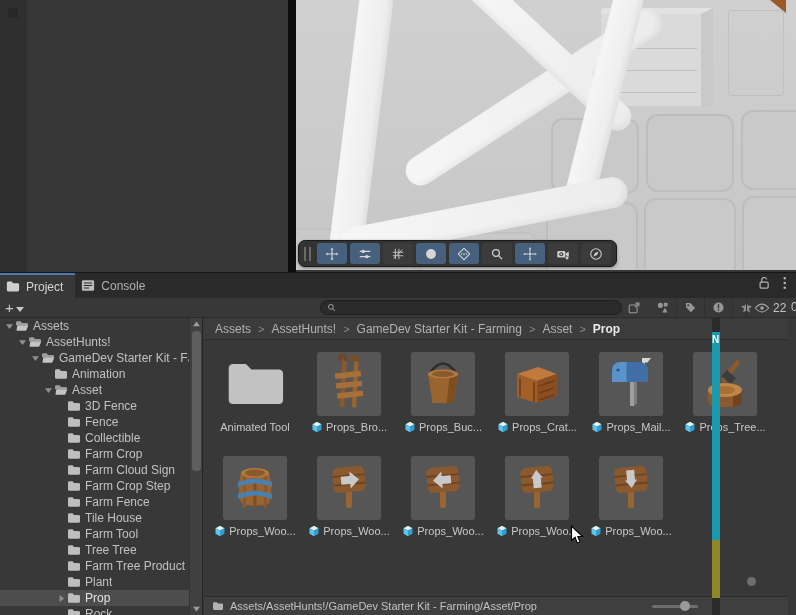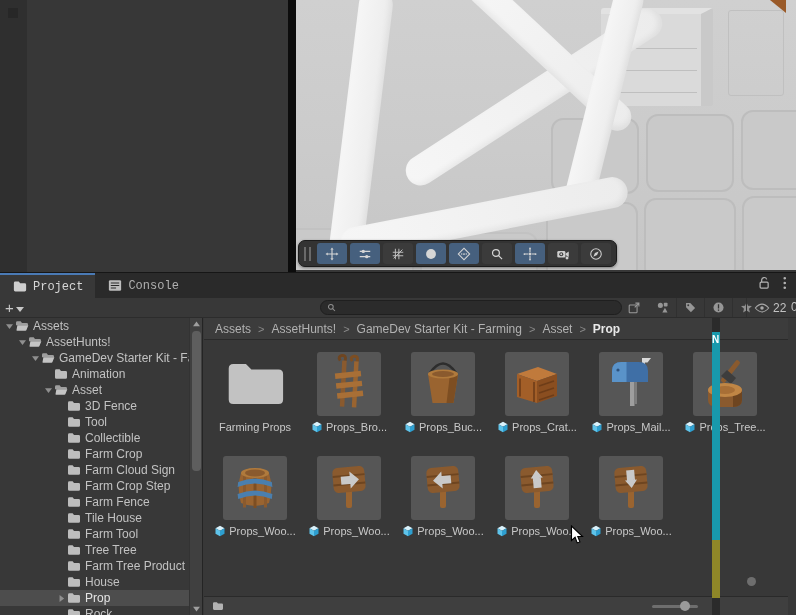--- a/index.html
+++ b/index.html
@@ -32,21 +32,21 @@
     border:1px solid #1b1b1b;border-radius:7px;display:flex;align-items:center;padding:2px 5px;gap:3px;
     box-shadow:0 1px 3px rgba(0,0,0,.4);}
   .st-handle{width:7px;height:14px;border-left:2px solid #6a6a6a;border-right:2px solid #6a6a6a;margin-right:3px;}
   .st-btn{width:30px;height:21px;border-radius:3px;background:#3b3b3b;display:flex;align-items:center;justify-content:center;}
   .st-btn.active{background:#46607e;}
   .st-btn svg{width:14px;height:14px;}
 
   
   .tab-bar{position:absolute;left:0;top:272px;width:796px;height:26px;background:#2a2a2a;
     border-top:1px solid #161616;display:flex;align-items:stretch;}
-  .tab{display:flex;align-items:center;gap:6px;padding:0 12px 0 13px;font-size:12px;color:#b0b0b0;font-family:Liberation Mono, monospace;}
+  .tab{display:flex;align-items:center;gap:6px;padding:0 12px 0 6px;font-size:12px;color:#b0b0b0;}
   .tab.active{background:#383838;border-top:2px solid #4a7ab5;color:#d6d6d6;}
   .tab .ticon svg{width:14px;height:13px;}
   .tabbar-right{position:absolute;right:10px;top:276px;display:flex;align-items:center;gap:12px;}
   .tabbar-right svg{height:14px;}
 
   .tool-row{position:absolute;left:0;top:298px;width:796px;height:20px;background:#383838;
     border-bottom:1px solid #2c2c2c;}
   .add-group{position:absolute;left:5px;top:0;height:19px;display:flex;align-items:center;gap:2px;
     color:#c8c8c8;font-size:15px;line-height:1;}
   .add-caret{width:8px;height:8px;margin-top:3px;}
@@ -421,21 +421,21 @@
             <span class="t-label">3D Fence</span>
           </div>
           <div class="tree-row">
             <span style="width: 56px; flex: 0 0 auto;"></span>
             <span class="t-arrow"></span>
             <span class="t-folder">
               <svg viewBox="0 0 16 14">
                 <path d="M1 3.2q0-1.6 1.6-1.6h3.8L8 3.4h5.4Q15 3.4 15 5v6q0 1.6-1.6 1.6H2.6q-1.6 0-1.6-1.6Z" fill="#bdbdbd"></path>
               </svg>
             </span>
-            <span class="t-label">Tool</span>
+            <span class="t-label">Fence</span>
           </div>
           <div class="tree-row">
             <span style="width: 56px; flex: 0 0 auto;"></span>
             <span class="t-arrow"></span>
             <span class="t-folder">
               <svg viewBox="0 0 16 14">
                 <path d="M1 3.2q0-1.6 1.6-1.6h3.8L8 3.4h5.4Q15 3.4 15 5v6q0 1.6-1.6 1.6H2.6q-1.6 0-1.6-1.6Z" fill="#bdbdbd"></path>
               </svg>
             </span>
             <span class="t-label">Collectible</span>
@@ -521,21 +521,21 @@
             <span class="t-label">Farm Tree Product</span>
           </div>
           <div class="tree-row">
             <span style="width: 56px; flex: 0 0 auto;"></span>
             <span class="t-arrow"></span>
             <span class="t-folder">
               <svg viewBox="0 0 16 14">
                 <path d="M1 3.2q0-1.6 1.6-1.6h3.8L8 3.4h5.4Q15 3.4 15 5v6q0 1.6-1.6 1.6H2.6q-1.6 0-1.6-1.6Z" fill="#bdbdbd"></path>
               </svg>
             </span>
-            <span class="t-label">House</span>
+            <span class="t-label">Plant</span>
           </div>
           <div class="tree-row selected">
             <span style="width: 56px; flex: 0 0 auto;"></span>
             <span class="t-arrow">
               <svg viewBox="0 0 8 8">
                 <path d="M1.8 0v8L7 4Z" fill="#8f8f8f"></path>
               </svg>
             </span>
             <span class="t-folder">
               <svg viewBox="0 0 16 14">
@@ -584,21 +584,21 @@
         </div>
       <div class="grid-area">
         <div class="grid">
             <div class="tile-item">
               <div class="thumb folder">
                 <svg viewBox="0 0 64 52">
                   <path d="M3 9q0-5 5-5h14l6 6h30q5 0 5 5v28q0 5-5 5H8q-5 0-5-5Z" fill="#c2c2c2"></path>
                 </svg>
               </div>
               <div class="tile-label">
-                <span>Farming Props</span>
+                <span>Animated Tool</span>
               </div>
             </div>
             <div class="tile-item">
               <div class="thumb">
                 <svg viewBox="0 0 64 64">
                   <g transform="rotate(3 32 32)">
                     <path d="M22 9q-3-4 1.5-5t3.5 5" fill="none" stroke="#6e4520" stroke-width="3"></path>
                     <path d="M34 9q-3-4 1.5-5t3.5 5" fill="none" stroke="#7d4e22" stroke-width="3"></path>
                     <rect x="24" y="9" width="4.5" height="46" fill="#8a5a2e"></rect>
                     <rect x="36" y="9" width="4.5" height="46" fill="#9a6430"></rect>
@@ -821,20 +821,21 @@
             </div>
           </div>
         <div class="scroll-dot"></div>
       </div>
       <div class="status-bar">
         <span class="sicon">
             <svg viewBox="0 0 16 14">
               <path d="M1 3.2q0-1.6 1.6-1.6h3.8L8 3.4h5.4Q15 3.4 15 5v6q0 1.6-1.6 1.6H2.6q-1.6 0-1.6-1.6Z" fill="#b2b2b2"></path>
             </svg>
           </span>
+        <span>Assets/AssetHunts!/GameDev Starter Kit - Farming/Asset/Prop</span>
         <div class="size-slider">
           <div class="knob"></div>
         </div>
       </div>
     </div>
 
     <div class="side-strip">
       <div class="ss-teal" style="background:#1899ac">
         <span>N</span>
       </div>

